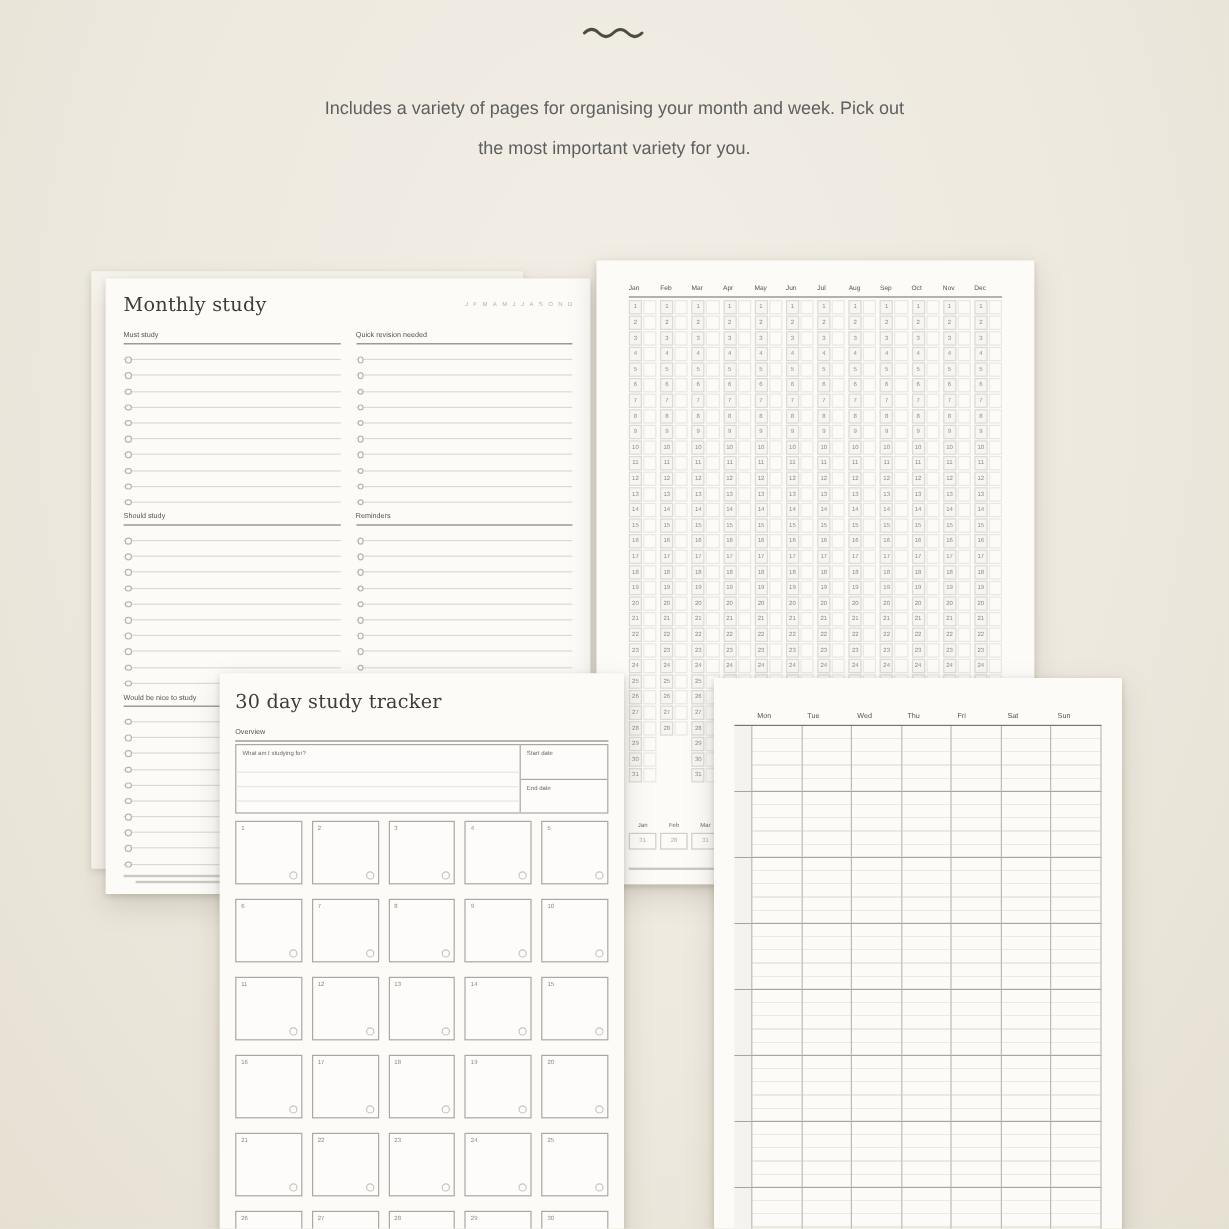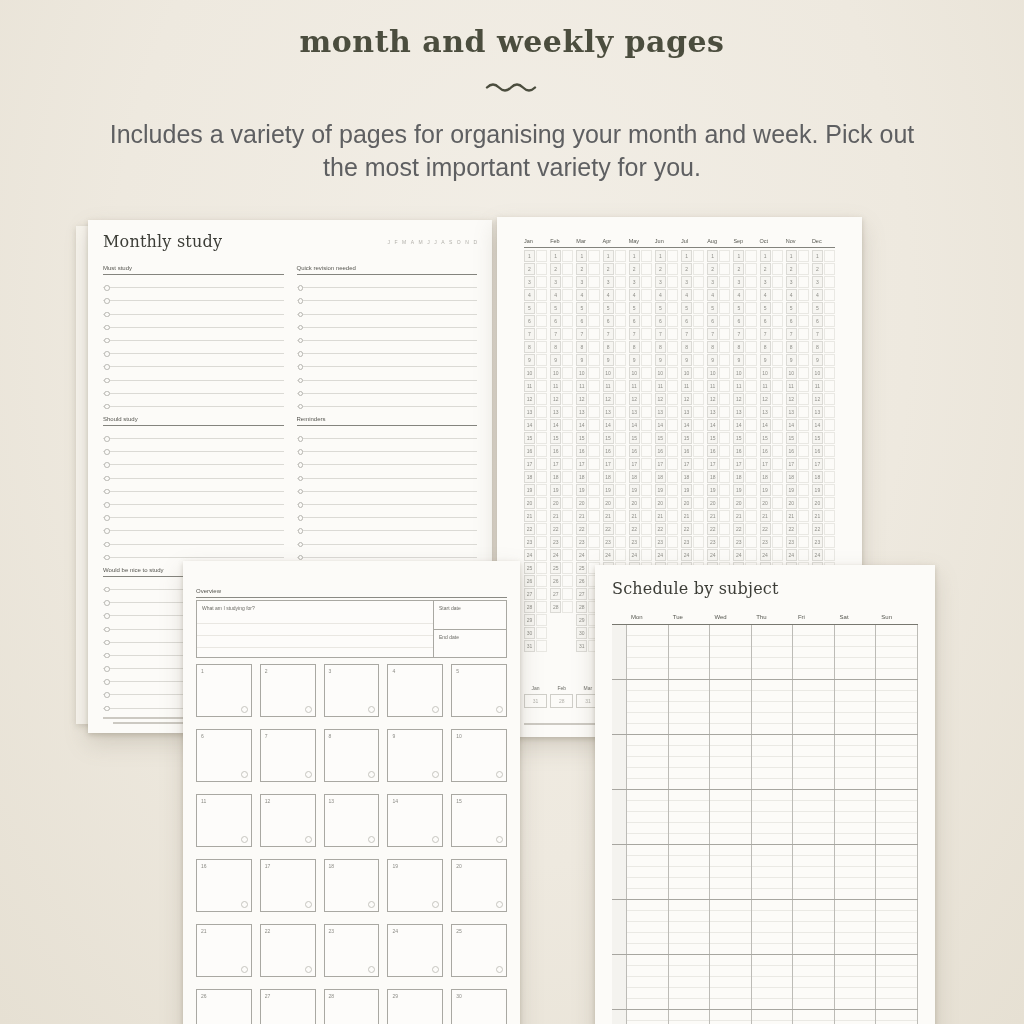--- a/index.html
+++ b/index.html
@@ -5,33 +5,33 @@
   *{margin:0;padding:0;box-sizing:border-box}
   html,body{background:#e8e3d8}
   .canvas{position:relative;width:1024px;height:1024px;overflow:hidden;
     background:radial-gradient(ellipse at 50% 30%, #f2eee6 0%, #eee9df 55%, #e6e0d3 100%);
     font-family:"Liberation Sans","DejaVu Sans",sans-serif}
   
   .hdr{position:absolute;top:0;left:0;right:0;text-align:center;z-index:5}
   .hdr h1{margin-top:24px;font-family:"DejaVu Serif","Liberation Serif",serif;
     font-weight:700;font-size:30px;line-height:36px;color:#4b4d3e;letter-spacing:.5px}
   .squiggle{margin-top:20px;height:14px;color:#4b4d3e}
-  .desc{margin-top:24px;font-size:25px;line-height:33px;color:#5e5f61}
+  .desc{margin-top:40px;font-size:15px;line-height:33px;color:#5e5f61}
   .desc span{display:block}
   
   .page{position:absolute;background:#fcfbf8;
     box-shadow:0 2px 5px rgba(120,110,90,.3),0 10px 22px rgba(120,110,90,.22)}
   .page h2{font-family:"DejaVu Serif","Liberation Serif",serif;font-weight:400;
     font-size:16px;line-height:20px;color:#3c3d37;letter-spacing:.2px}
   .sheet-behind{position:absolute;left:76px;top:226px;width:360px;height:498px;
     background:#f7f4ed;box-shadow:0 2px 6px rgba(120,110,90,.25);z-index:1}
   .fineprint{position:absolute;bottom:9px}
   .fineprint i{display:block;height:2px;background:#ccc9c2;margin-top:3px}
   
-  .monthly{left:88px;top:220px;width:404px;height:513px;padding:12px 15px;z-index:2}
+  .monthly{left:88px;top:232px;width:404px;height:513px;padding:12px 15px;z-index:2}
   .m-head{display:flex;justify-content:space-between;align-items:center;margin-bottom:13px}
   .m-initials{display:flex;gap:4.5px}
   .m-initial{font-size:5px;color:#b2b0aa}
   .m-grid{display:grid;grid-template-columns:1fr 1fr;column-gap:13px;row-gap:9px}
   .m-label{font-size:6px;color:#55554f;padding-bottom:3px;border-bottom:1px solid #84847e}
   .m-row{position:relative;height:13.2px;border-bottom:1px solid #dbdad5}
   .m-circle{position:absolute;left:1px;bottom:-3.5px;width:5.5px;height:5.5px;
     border:1px solid #b7b6b1;border-radius:50%;background:#fcfbf8}
   .monthly .fineprint{left:15px}
   .monthly .fineprint i:nth-child(1){width:112px}
@@ -80,21 +80,20 @@
   .s-cell{flex:1;border-left:1px solid #bcbbb6;min-width:0;
     background:repeating-linear-gradient(to bottom,transparent 0 10px,#eae9e4 10px 11px)}
   .s-cell:last-child{border-right:1px solid #bcbbb6}
 </style>
 </head>
 <body>
 
 <div class="canvas">
 
   <div class="hdr">
-    <h1>month and weekly pages</h1>
     <div class="squiggle">
       <svg width="56" height="14" viewBox="0 0 56 14" aria-hidden="true">
         <path d="M3 7.5 Q9 1.5 15 7.5 T27 7.5 T39 7.5 T51 7.5" fill="none" stroke="currentColor" stroke-width="2.4" stroke-linecap="round"></path>
       </svg>
     </div>
     <p class="desc">
       <span>Includes a variety of pages for organising your month and week. Pick out</span>
       <span>the most important variety for you.</span>
     </p>
   </div>
@@ -1822,20 +1821,21 @@
           <div class="y-sb">30</div>
           <div class="y-sb">31</div>
         </div>
     </div>
     <div class="fineprint">
         <i></i>
       </div>
   </section>
 
   <section class="page t30">
+    <h2>30 day study tracker</h2>
     <div class="t-ov-label">Overview</div>
     <div class="t-overview">
       <div class="t-q">
         <span>What am I studying for?</span>
         <i></i><i></i><i></i>
       </div>
       <div class="t-dates">
         <div class="t-date">
           <span>Start date</span>
         </div>
@@ -1957,21 +1957,20 @@
         <div class="t-box">
           <span class="t-num">29</span>
         </div>
         <div class="t-box">
           <span class="t-num">30</span>
         </div>
       </div>
   </section>
 
   <section class="page sched">
-    <h2>Schedule by subject</h2>
     <div class="s-head" id="s-head">
         <div class="s-spacer"></div>
         <div class="s-dh">Mon</div>
         <div class="s-dh">Tue</div>
         <div class="s-dh">Wed</div>
         <div class="s-dh">Thu</div>
         <div class="s-dh">Fri</div>
         <div class="s-dh">Sat</div>
         <div class="s-dh">Sun</div>
       </div>

